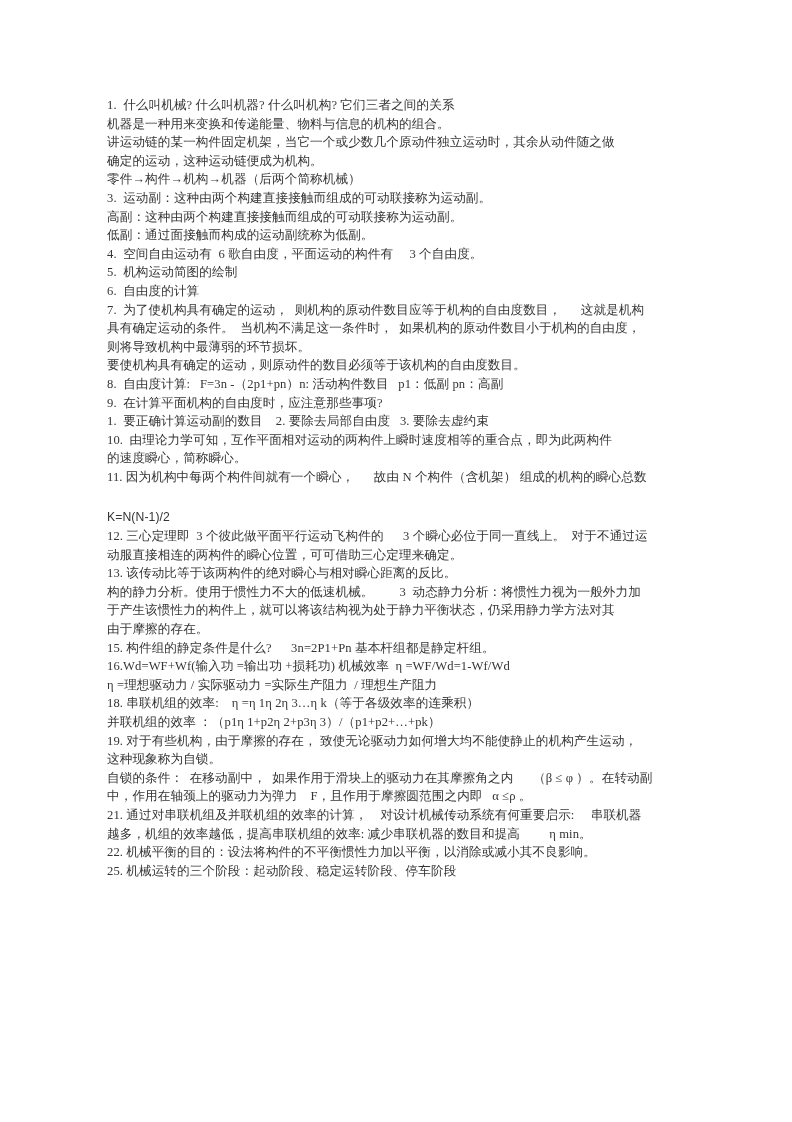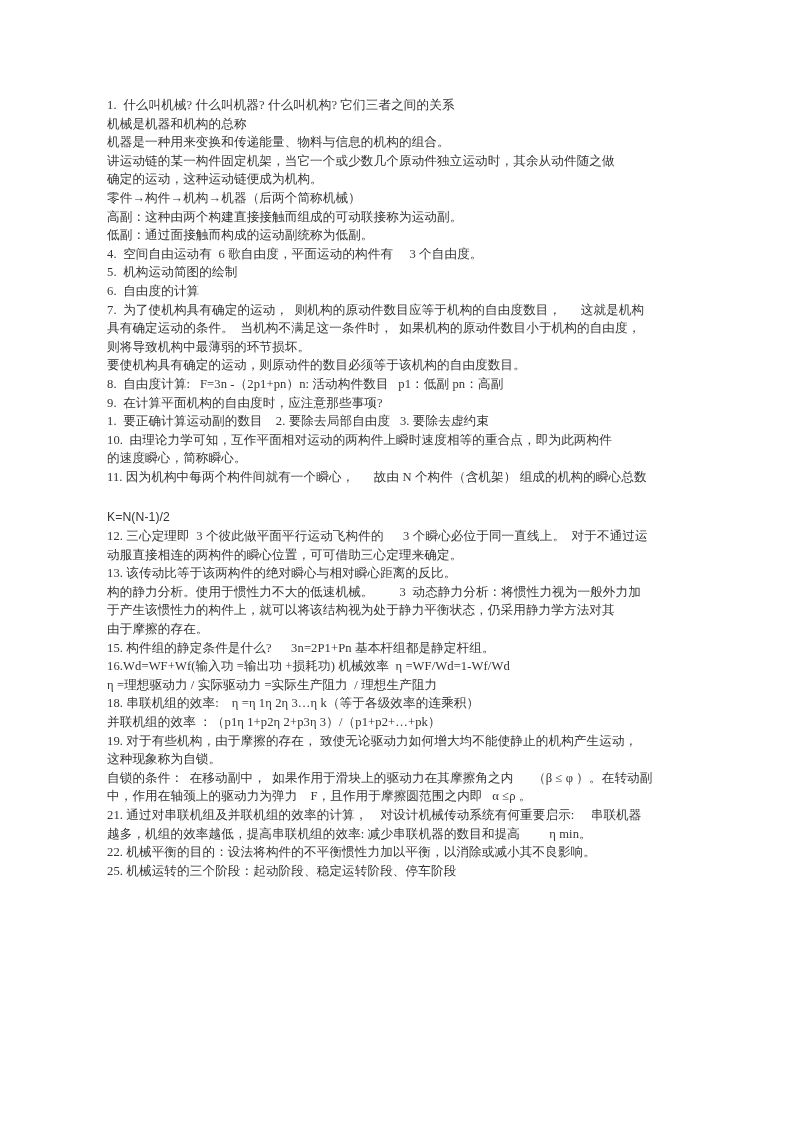--- a/index.html
+++ b/index.html
@@ -68,25 +68,25 @@
     font-weight: bold;
   }
 </style>
 </head>
 <body>
 
 <div class="page">
 
   <div class="content">
       <div class="line num">1.  什么叫机械? 什么叫机器? 什么叫机构? 它们三者之间的关系</div>
-      <div class="line ">机械是机器和机构的总称</div>
       <div class="line ">机器是一种用来变换和传递能量、物料与信息的机构的组合。</div>
       <div class="line ">讲运动链的某一构件固定机架，当它一个或少数几个原动件独立运动时，其余从动件随之做</div>
       <div class="line ">确定的运动，这种运动链便成为机构。</div>
       <div class="line ">零件→构件→机构→机器（后两个简称机械）</div>
+      <div class="line num">3.  运动副：这种由两个构建直接接触而组成的可动联接称为运动副。</div>
       <div class="line ">高副：这种由两个构建直接接触而组成的可动联接称为运动副。</div>
       <div class="line ">低副：通过面接触而构成的运动副统称为低副。</div>
       <div class="line num">4.  空间自由运动有  6 歌自由度，平面运动的构件有     3 个自由度。</div>
       <div class="line num">5.  机构运动简图的绘制</div>
       <div class="line num">6.  自由度的计算</div>
       <div class="line num">7.  为了使机构具有确定的运动，  则机构的原动件数目应等于机构的自由度数目，      这就是机构</div>
       <div class="line ">具有确定运动的条件。  当机构不满足这一条件时，  如果机构的原动件数目小于机构的自由度，</div>
       <div class="line ">则将导致机构中最薄弱的环节损坏。</div>
       <div class="line ">要使机构具有确定的运动，则原动件的数目必须等于该机构的自由度数目。</div>
       <div class="line num">8.  自由度计算:   F=3n -（2p1+pn）n: 活动构件数目   p1：低副 pn：高副</div>

